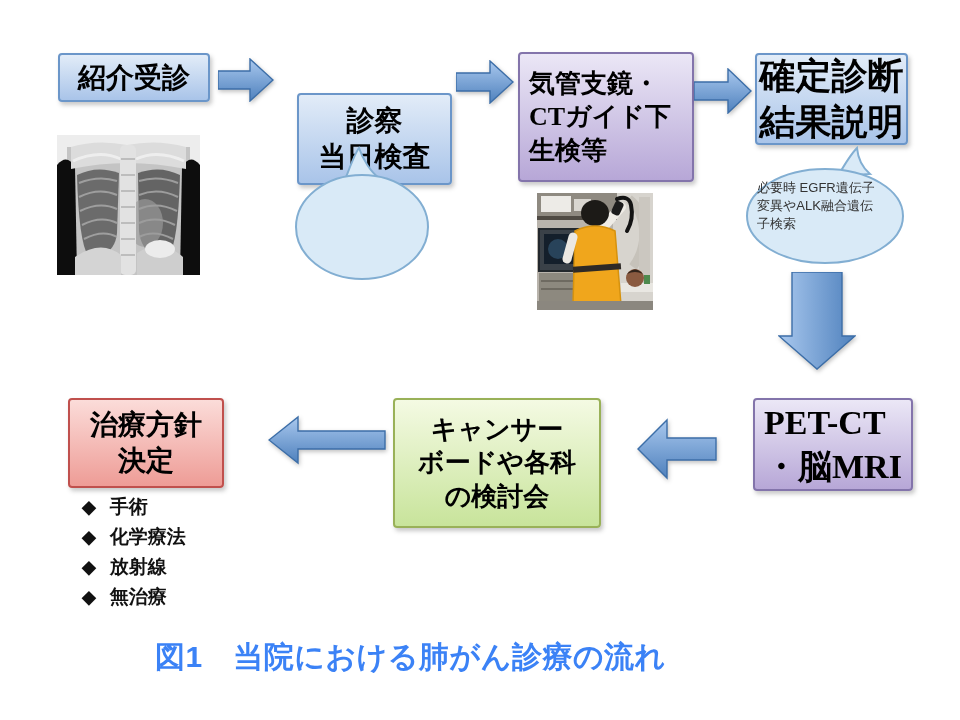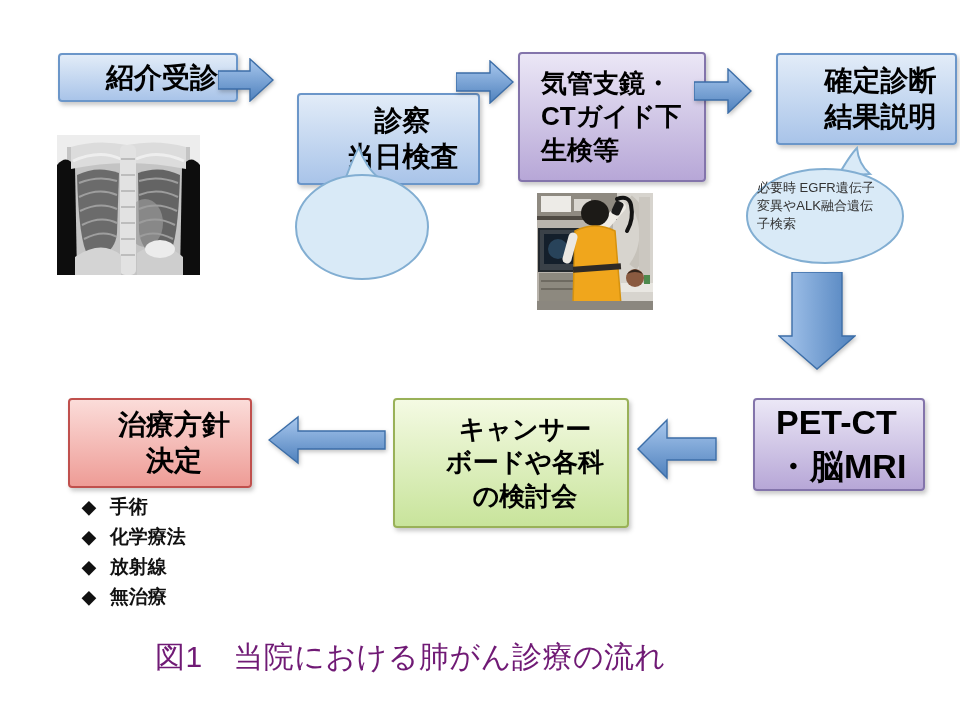--- a/index.html
+++ b/index.html
@@ -6,32 +6,31 @@
   .canvas {
     position:relative; width:960px; height:720px; background:#ffffff;
     font-family:"Liberation Sans", sans-serif; overflow:hidden;
   }
   
   .box {
     position:absolute; display:flex; align-items:center; justify-content:center;
     text-align:center; font-weight:bold; color:#000; white-space:pre-line;
     border-radius:4px; line-height:1.28;
     box-shadow:2px 3px 4px rgba(110,110,110,.38);
-    padding-left:28px;
   }
   .box.blue   { background:linear-gradient(#e2ecf8,#a9c4e9); border:2px solid #6b96c9; }
   .box.purple { background:linear-gradient(#ebe7f6,#b7a7d7); border:2px solid #8374ab; }
   .box.green  { background:linear-gradient(#f4fae3,#c8e49b); border:2px solid #99b158; }
   .box.red    { background:linear-gradient(#fbdcd9,#ee9c96); border:2px solid #c0504d; }
-  .box.align-left { justify-content:flex-start; text-align:left; padding-left:21px; }
+  .box.align-left { justify-content:flex-start; text-align:left; padding-left:9px;font-family:Liberation Serif, serif; }
 
   .b-referral  { left:58px;  top:53px;  width:148px; height:45px; font-size:28px; }
   .b-exam      { left:297px; top:53px;  width:151px; height:88px; font-size:28px;margin-top:40px; }
   .b-broncho   { left:518px; top:52px;  width:163px; height:126px; font-size:26px; }
-  .b-diag      { left:776px; top:53px;  width:149px; height:88px; font-size:28px;font-family:Liberation Serif, serif; }
+  .b-diag      { left:755px; top:53px;  width:149px; height:88px; font-size:36px;font-family:Liberation Serif, serif; }
   .b-pet       { left:753px; top:398px; width:147px; height:89px; font-size:34px; }
   .b-board     { left:393px; top:398px; width:204px; height:126px; font-size:26px; }
   .b-treat     { left:68px;  top:398px; width:152px; height:86px; font-size:28px; }
 
   .arrow { position:absolute; filter:drop-shadow(1px 2px 2px rgba(0,0,0,.25)); }
   .arrow svg { display:block; }
   .a1 { left:218px; top:58px;  }
   .a2 { left:456px; top:60px;  }
   .a3 { left:694px; top:68px;  }
   .a-down { left:778px; top:272px; }
@@ -55,21 +54,21 @@
 
   .treatments {
     position:absolute; left:82px; top:492px; margin:0; padding:0; list-style:none;
     font-size:19px; font-weight:bold; color:#111;
   }
   .treatments li { display:flex; align-items:center; height:30px; }
   .diamond { font-size:18px; margin-right:14px; line-height:1; }
 
   .caption {
     position:absolute; left:155px; top:637px; width:640px;
-    font-size:30px; font-weight:normal; color:#701a75; letter-spacing:.5px;
+    font-size:30px; font-weight:bold; color:#3b82f6; letter-spacing:.5px;
   }
 </style>
 </head>
 <body>
 
 <div class="canvas">
 
   <svg width="0" height="0" style="position:absolute" aria-hidden="true">
     <defs>
       <linearGradient id="gAV" x1="0" y1="0" x2="0" y2="1">

